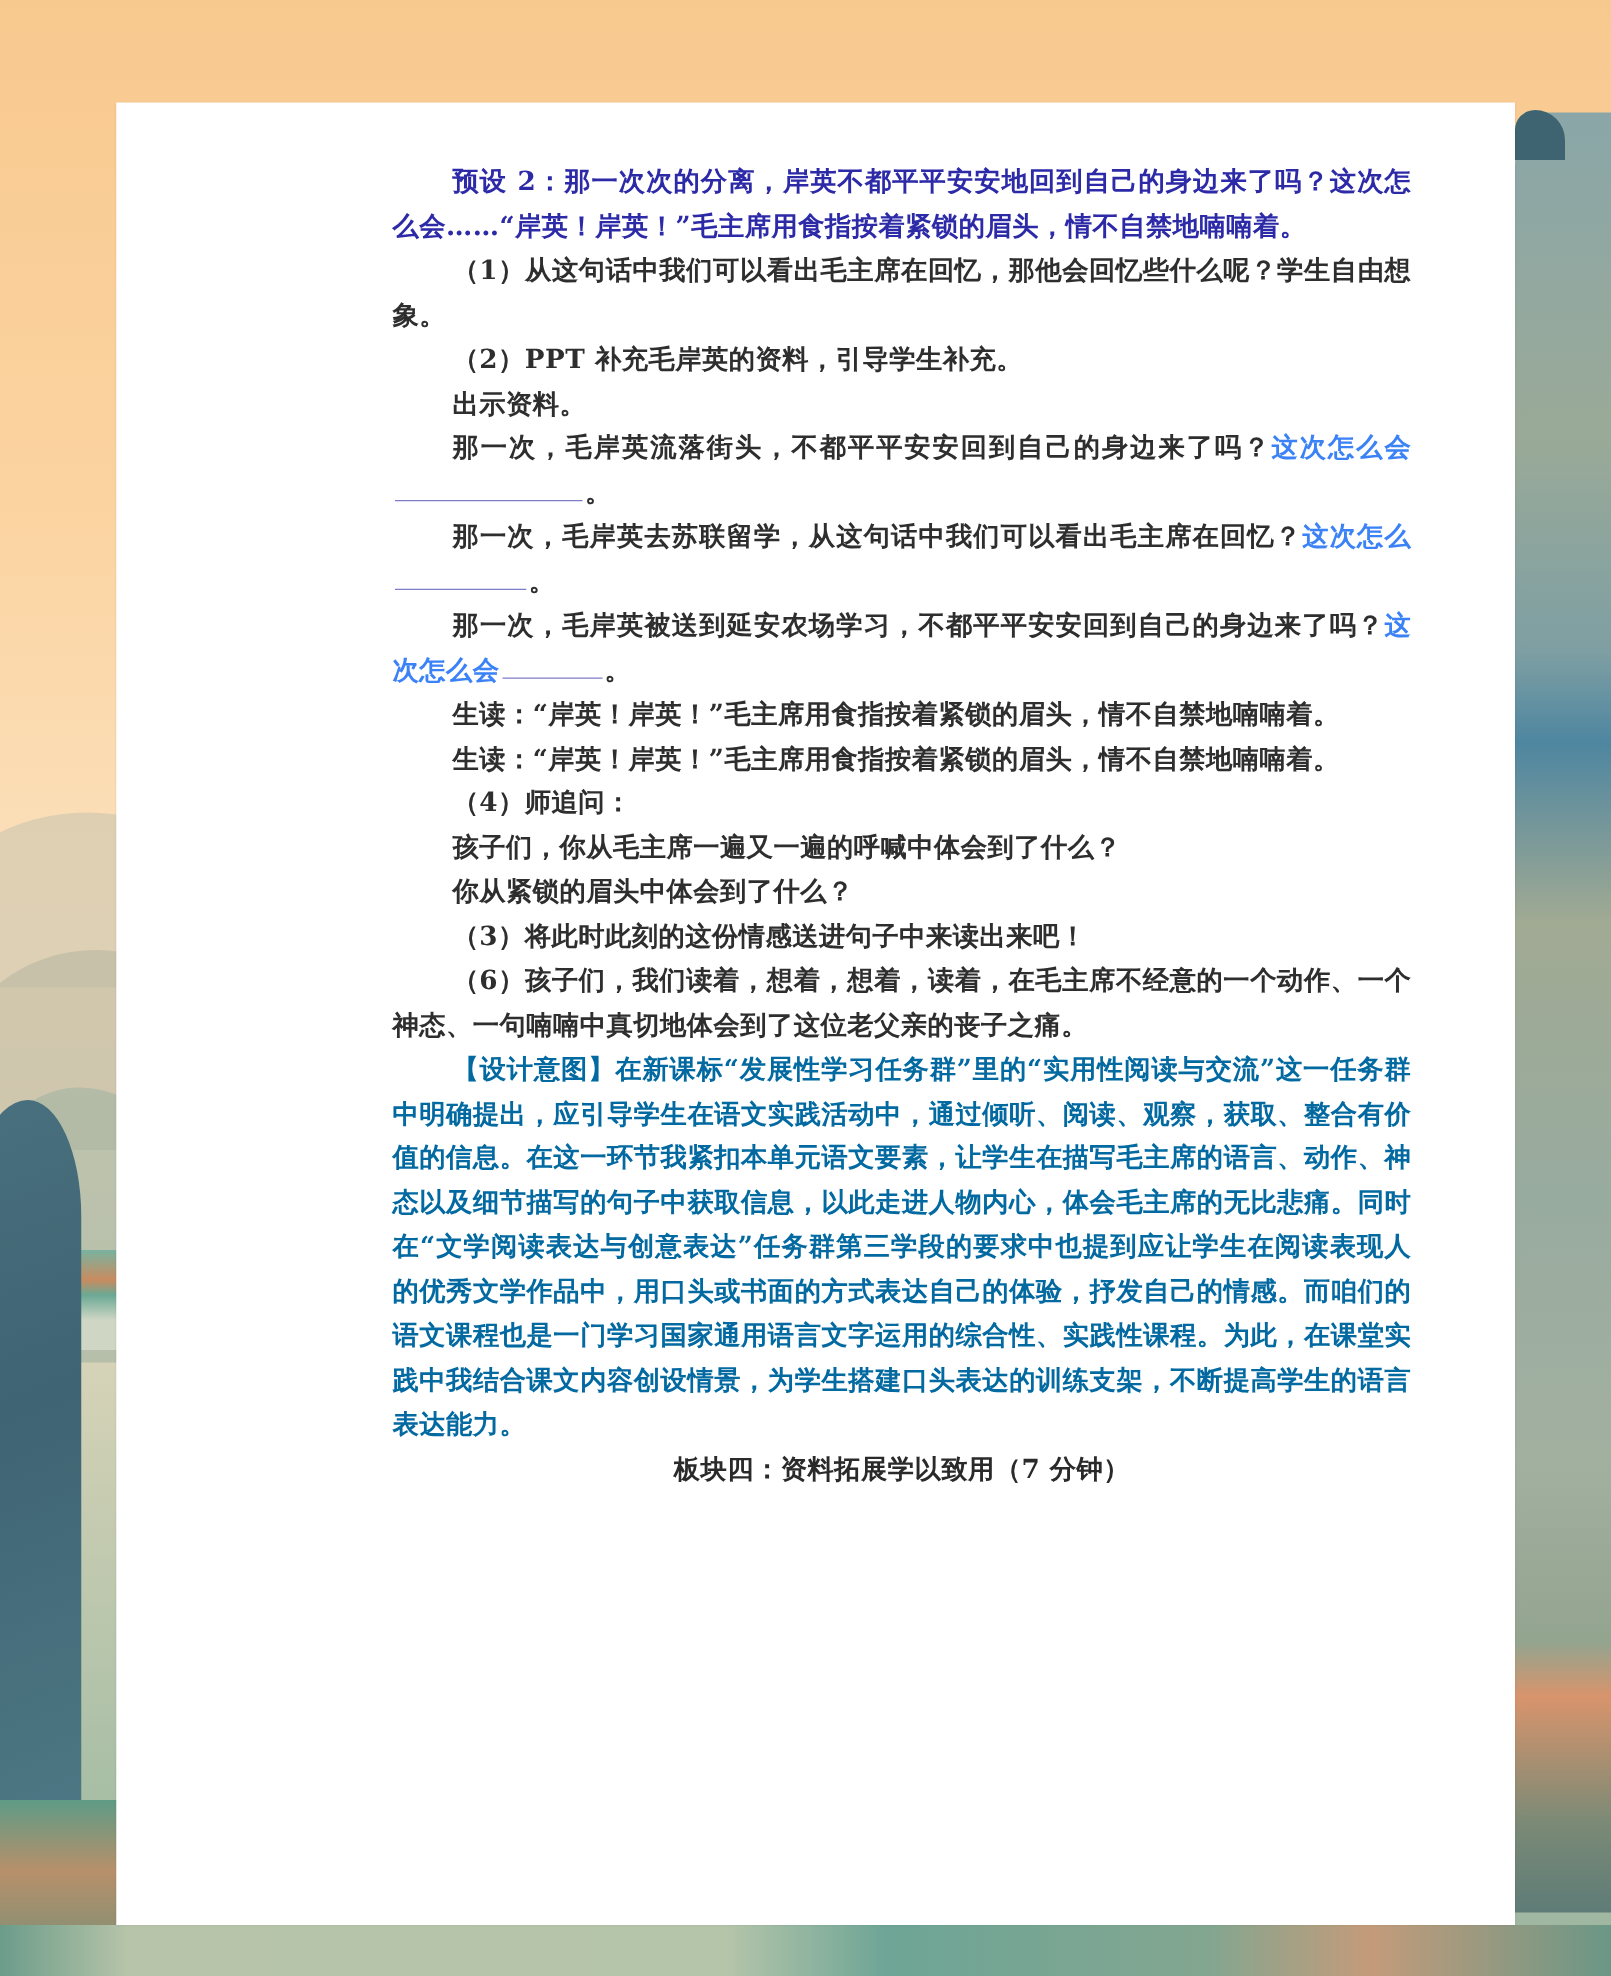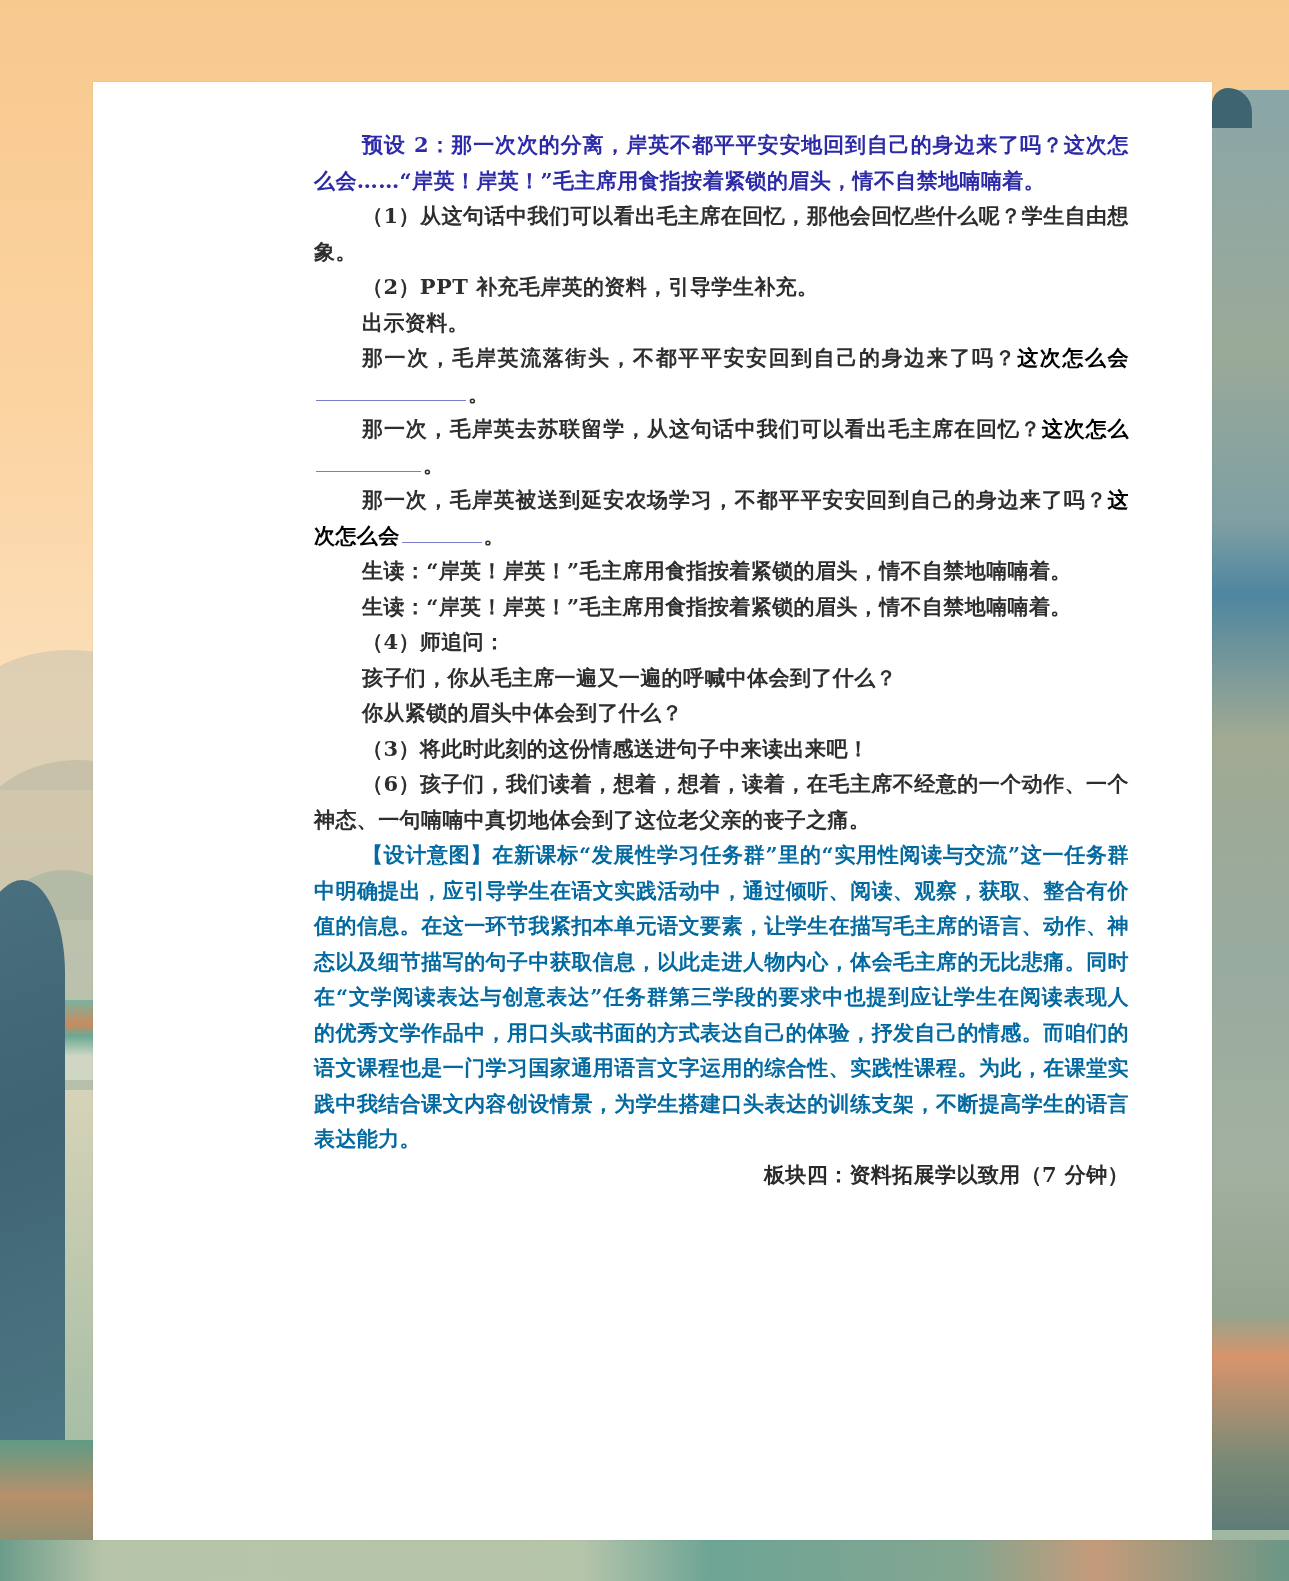--- a/index.html
+++ b/index.html
@@ -56,28 +56,28 @@
   }
   .content {
     position: absolute; left: 175px; top: 45px; width: 815px;
     font-size: 21px; line-height: 35.5px; color: #2e2e2e;
     letter-spacing: 0.4px;
     margin-left: 46px;
   }
   .p { margin: 0; text-align: justify; font-weight: bold; }
   .indent { text-indent: 48px; }
   .blue-bold { color: #2d2aa8; font-weight: bold; }
-  .blue { color: #000000; }
+  .blue { color: #3b82f6; }
   .bold { font-weight: bold; color: #0369a1; }
   .blank {
     display: inline-block; border-bottom: 1.5px solid #7e7cc8;
     height: 22px; vertical-align: baseline; margin: 0 2px;
   }
   .center { text-align: center; }
-  .heading-block { color: #2a2a2a; text-align: right; }
+  .heading-block { color: #2a2a2a; }
 </style>
 </head>
 <body>
 
 <div class="bg-layer hill-left-far"></div>
 <div class="bg-layer hill-left-mid"></div>
 <div class="bg-layer hill-left-near"></div>
 <div class="bg-layer river-left"></div>
 <div class="bg-layer rock-left"></div>
 <div class="bg-layer ground-left"></div>

